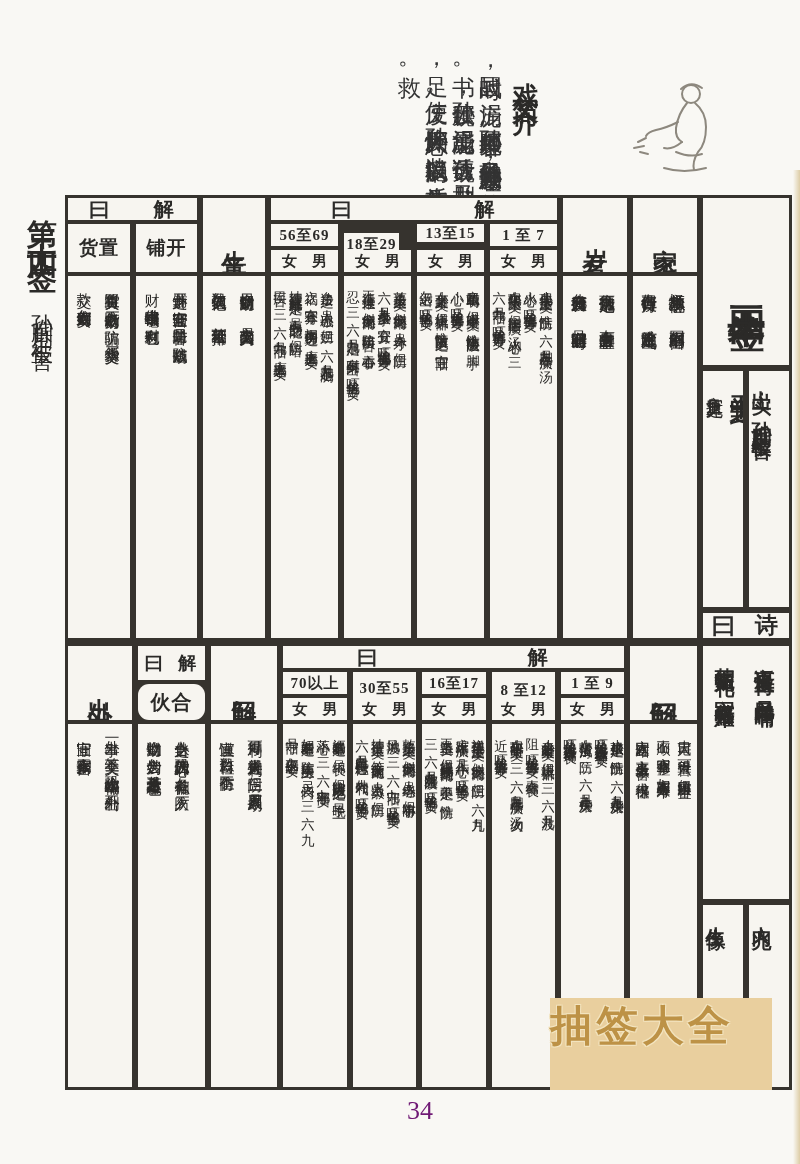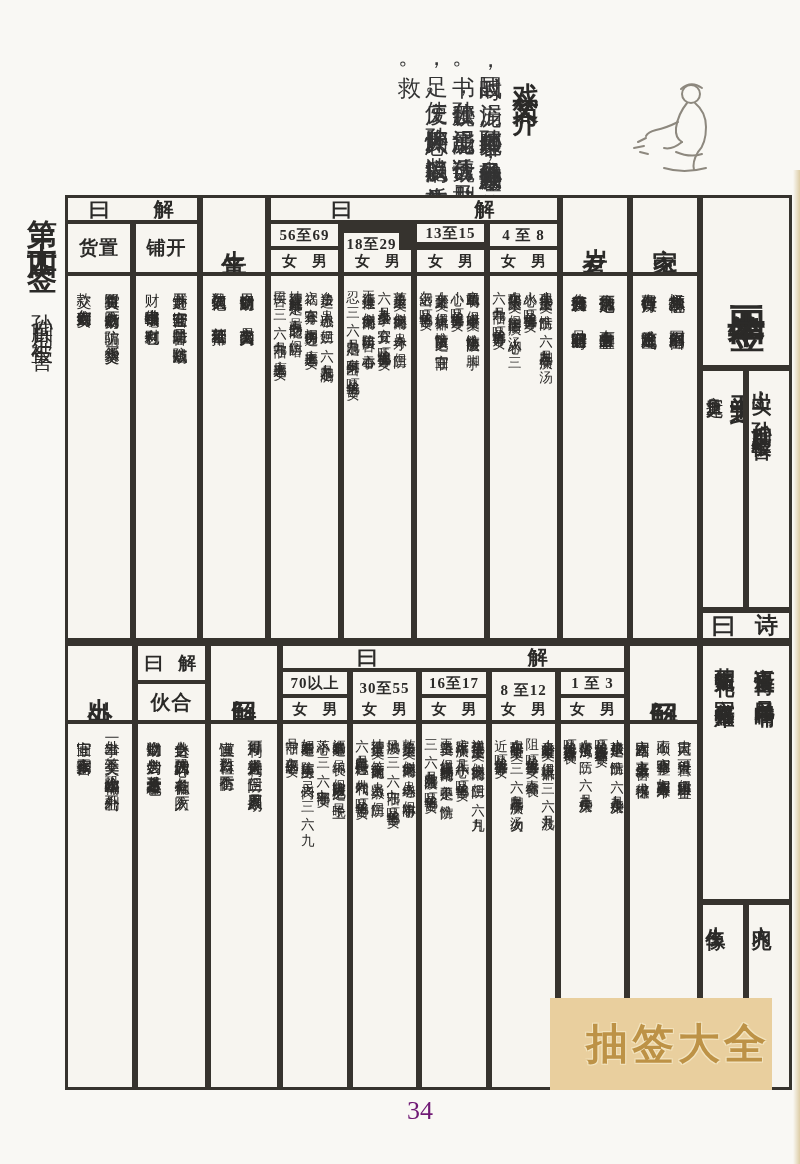--- a/index.html
+++ b/index.html
@@ -18,21 +18,21 @@
   .age-t{font-size:13.5px;line-height:15.6px;letter-spacing:1.2px;padding:4px 1px;}
   .two-t{font-size:15px;line-height:28px;letter-spacing:.5px;padding:5px 2px;}
   .k-t{font-size:14px;line-height:21px;letter-spacing:1px;padding:5px 2px;}
   .poem-t{font-size:20px;line-height:40px;letter-spacing:2px;padding:6px 2px;font-weight:600;}
   .intro-t{writing-mode:vertical-rl;text-orientation:upright;font-size:23px;line-height:27px;letter-spacing:1px;color:#333;}
   .sidebar{position:absolute;left:14px;top:196px;height:460px;width:48px;
            writing-mode:vertical-rl;text-orientation:upright;text-align:left;}
   .sidebar .no{font-size:30px;font-weight:700;letter-spacing:11px;}
   .sidebar .nm{font-size:22px;letter-spacing:7px;margin-inline-start:28px;}
   .badge{position:absolute;left:550px;top:998px;width:222px;height:92px;background:#e9cf9e;z-index:6;
-         display:flex;align-items:center;justify-content:flex-start;padding-left:36px;box-sizing:border-box;}
+         display:flex;align-items:flex-start;justify-content:flex-start;padding-left:0;box-sizing:border-box;}
   .badge span{font-size:42px;font-weight:700;letter-spacing:4px;color:#bd9246;
               text-shadow:0 0 1px #f7ecd2,1px 1px 0 #f2e3bd,-1px -1px 0 #f2e3bd,1px -1px 0 #f2e3bd,-1px 1px 0 #f2e3bd;}
   .pageno{position:absolute;left:370px;top:1096px;width:100px;text-align:center;font-size:26px;color:#701a75;}
   .edge{position:absolute;right:0;top:170px;width:7px;height:994px;background:linear-gradient(to right,rgba(224,209,172,0),#ddcda6);}
   .bigsign{font-size:38px;font-weight:700;letter-spacing:3px;}
   .origin{font-size:20px;letter-spacing:3.5px;font-weight:600;}
   .grade1{font-size:24px;font-weight:700;letter-spacing:2px;}
   .grade2{font-size:17px;letter-spacing:1px;margin-inline-start:8px;}
   .nlab{font-size:20px;font-weight:700;letter-spacing:4px;padding-top:6px;}
   svg{display:block;}
@@ -90,21 +90,21 @@
     </div>
 
     <div class="cell hdrH" style="left:206px;top:3px;width:286px;height:22px;">
       <span>曰</span>
       <span>解</span>
     </div>
 
     <div class="cell agelab" style="left:206px;top:29px;width:67px;height:22px;">56至69</div>
     <div class="cell agelab" style="left:279px;top:38px;width:55px;height:22px;">18至29</div>
     <div class="cell agelab" style="left:352px;top:29px;width:67px;height:18px;">13至15</div>
-    <div class="cell agelab" style="left:425px;top:29px;width:67px;height:22px;">4 至 8</div>
+    <div class="cell agelab" style="left:425px;top:29px;width:67px;height:22px;">1 至 7</div>
 
     <div class="cell sexlab" style="left:206px;top:55px;width:67px;height:22px;">女　男</div>
     <div class="cell sexlab" style="left:279px;top:55px;width:67px;height:22px;">女　男</div>
     <div class="cell sexlab" style="left:352px;top:55px;width:67px;height:22px;">女　男</div>
     <div class="cell sexlab" style="left:425px;top:55px;width:67px;height:22px;">女　男</div>
 
     <div class="cell" style="left:206px;top:81px;width:67px;height:362px;">
       <div class="v age-t">台造步运　人虽忠诚　但妨三　六　九月惹起不测
 之祸　宜守本分　闲事切勿近理　底主大造平安
 坤造行运得此卦美中不足　虽有内助之能　但防暗
@@ -167,21 +167,21 @@
     </div>
     <div class="cell" style="left:3px;top:529px;width:64px;height:363px;">
       <div class="v two-t">出外一事　签文不美　恐防小人生端寄祸　不利外出
 宜守旧　在家乡工作则吉</div>
     </div>
 
     <div class="cell hdrH" style="left:73px;top:451px;width:67px;height:34px;font-size:18px;">
       <span>曰</span>
       <span>解</span>
     </div>
-    <div class="cell agelab" style="left:73px;top:489px;width:67px;height:36px;font-size:20px;">伙合</div>
+    <div class="cell agelab" style="left:73px;top:489px;width:67px;height:36px;font-size:20px;border-radius:11px;">伙合</div>
     <div class="cell" style="left:73px;top:529px;width:67px;height:363px;">
       <div class="v two-t">卜合伙之卦　恐防伙计三人四心　各有私偏　防歹人
 盗劫财物　勿合为妙　若合之恐亏本惹是非也</div>
     </div>
 
     <div class="cell ctr" style="left:146px;top:451px;width:66px;height:74px;">
       <span class="vhdr" style="letter-spacing:3px;">解曰</span>
     </div>
     <div class="cell" style="left:146px;top:529px;width:66px;height:363px;">
       <div class="v two-t">可得厚利　肖羊之人得大利　但防三　四月歹人累劫
@@ -190,21 +190,21 @@
 
     <div class="cell hdrH" style="left:218px;top:451px;width:341px;height:22px;">
       <span>曰</span>
       <span>解</span>
     </div>
 
     <div class="cell agelab" style="left:218px;top:477px;width:64px;height:22px;">70以上</div>
     <div class="cell agelab" style="left:288px;top:477px;width:63px;height:33px;">30至55</div>
     <div class="cell agelab" style="left:357px;top:477px;width:64px;height:22px;">16至17</div>
     <div class="cell agelab" style="left:427px;top:477px;width:63px;height:36px;">8 至12</div>
-    <div class="cell agelab" style="left:496px;top:477px;width:63px;height:22px;">1 至 3</div>
+    <div class="cell agelab" style="left:496px;top:477px;width:63px;height:22px;">1 至 9</div>
 
     <div class="cell sexlab" style="left:218px;top:503px;width:64px;height:22px;">女　男</div>
     <div class="cell sexlab" style="left:288px;top:503px;width:63px;height:22px;">女　男</div>
     <div class="cell sexlab" style="left:357px;top:503px;width:64px;height:22px;">女　男</div>
     <div class="cell sexlab" style="left:427px;top:503px;width:63px;height:22px;">女　男</div>
     <div class="cell sexlab" style="left:496px;top:503px;width:63px;height:22px;">女　男</div>
 
     <div class="cell" style="left:218px;top:529px;width:64px;height:363px;">
       <div class="v age-t">福造老运不旺　虽绵长　但防灾难跌地之厄　早晚上
 落小心　三　六　九守旧平安

